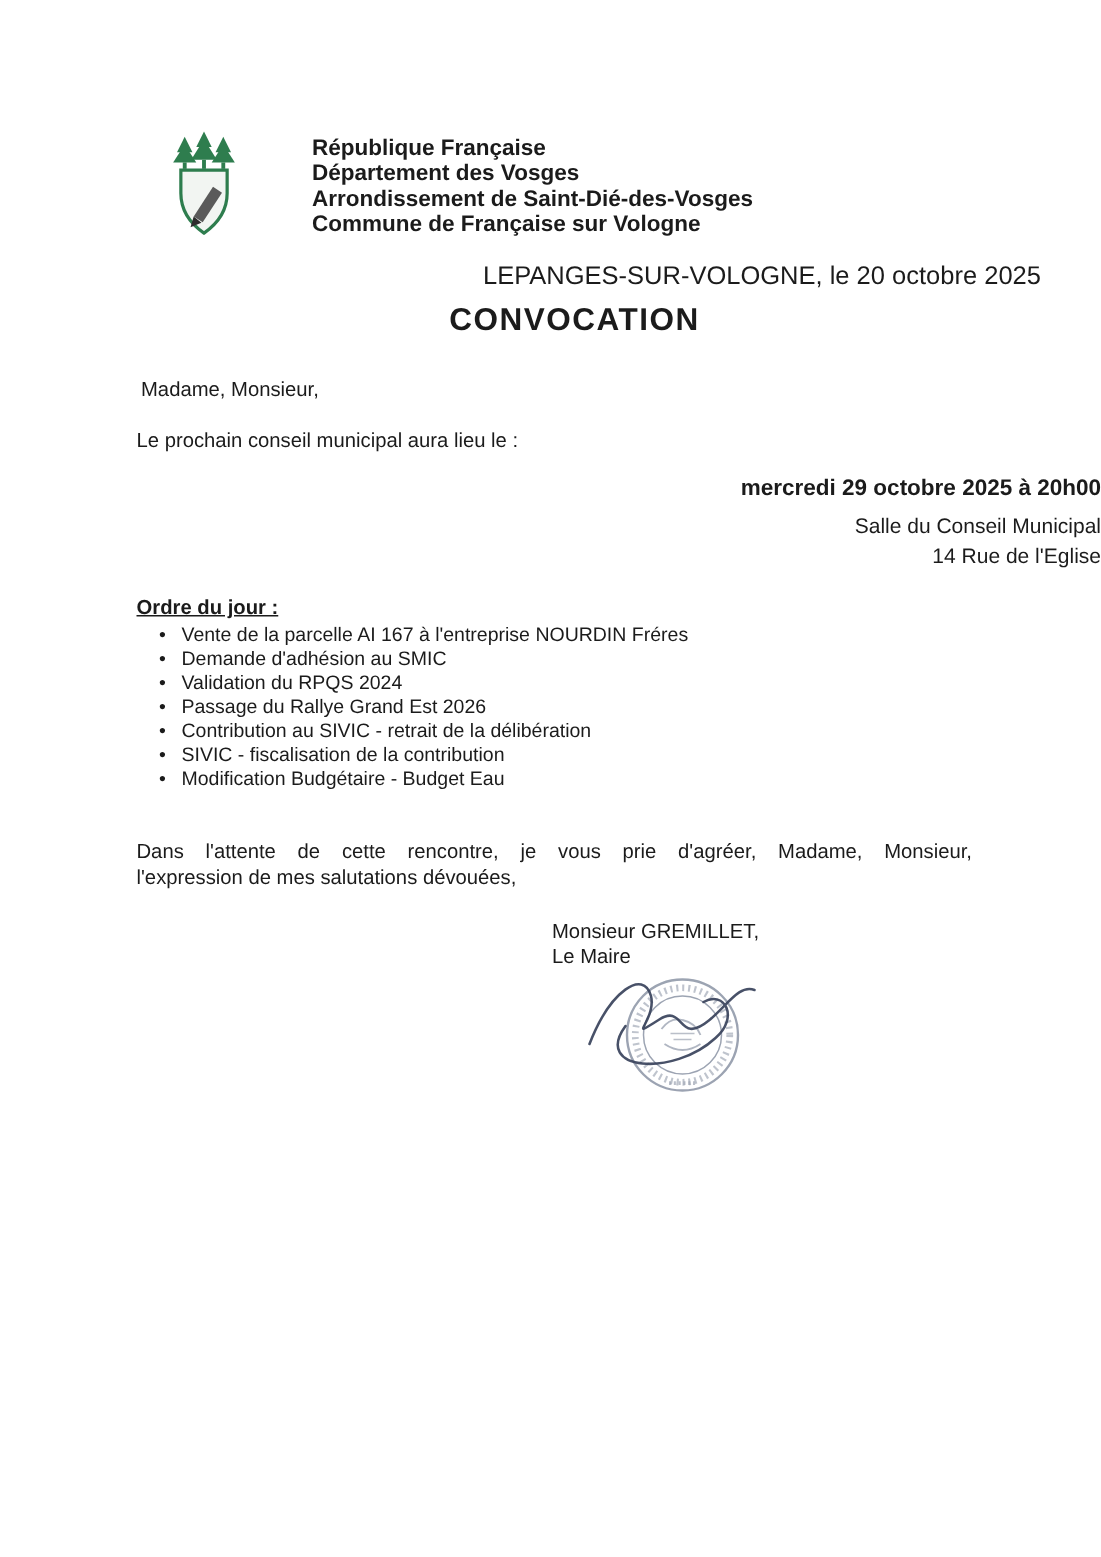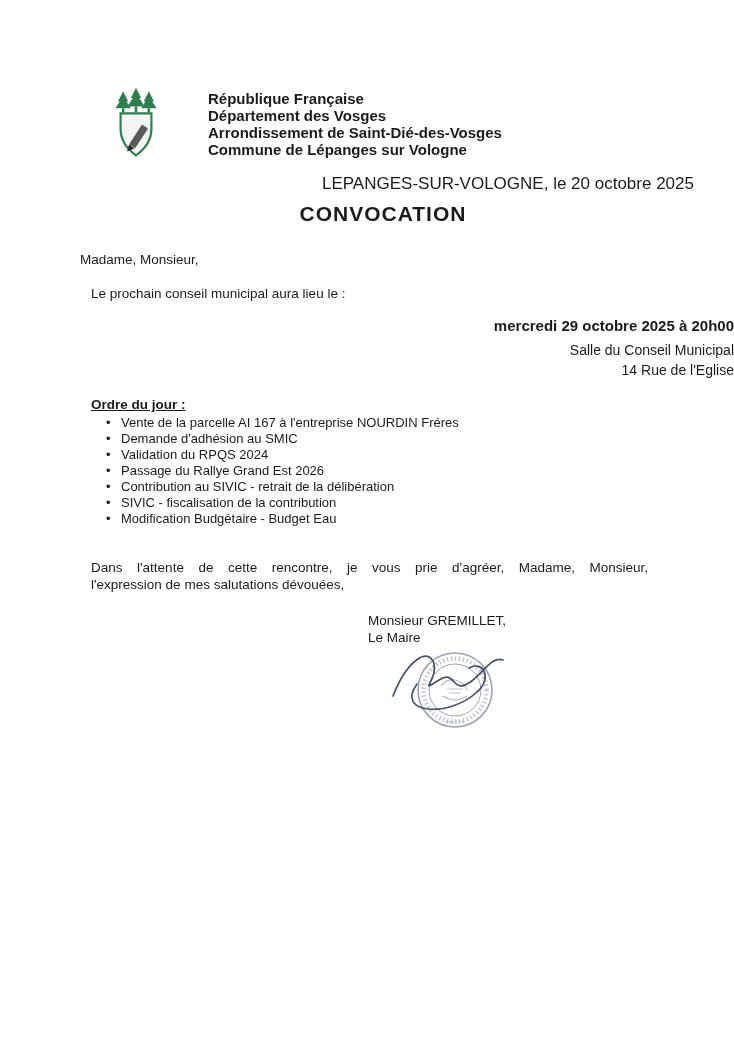--- a/index.html
+++ b/index.html
@@ -27,21 +27,21 @@
   .dateline { left: 322px; top: 174px; font-size: 17px; }
 
   .doc-title {
     left: 16px; top: 202px; width: 734px;
     text-align: center;
     font-size: 21px;
     font-weight: bold;
     letter-spacing: 1px;
   }
 
-  .salutation { left: 80px; top: 252px; font-size: 13.5px; }
+  .salutation { left: 94px; top: 252px; font-size: 13.5px; }
   .intro      { left: 91px; top: 286px; font-size: 13.5px; }
 
   .meeting { left: 0; top: 317px; width: 734px; text-align: right; }
   .meeting-datetime { font-size: 15px; font-weight: bold; margin-bottom: 6px; }
   .meeting-place, .meeting-address { font-size: 14px; line-height: 20px; padding-left: 36px; }
 
   .agenda-heading {
     left: 91px; top: 397px;
     font-size: 13.5px;
     font-weight: bold;
@@ -99,21 +99,21 @@
 
       <path d="M22,68 L37,45 l7,4.5 L29,72.5 z" fill="#5a5a5a"></path>
       <polygon points="22,68 19.5,76.5 28,73" fill="#2b2b2b"></polygon>
     </svg>
   </div>
 
   <div class="abs header-block">
     <div>République Française</div>
     <div>Département des Vosges</div>
     <div>Arrondissement de Saint-Dié-des-Vosges</div>
-    <div>Commune de Lépanges sur Vologne</div>
+    <div>Commune de Française sur Vologne</div>
   </div>
 
   <div class="abs dateline">LEPANGES-SUR-VOLOGNE, le 20 octobre 2025</div>
 
   <div class="abs doc-title">CONVOCATION</div>
 
   <div class="abs salutation">Madame, Monsieur,</div>
   <div class="abs intro">Le prochain conseil municipal aura lieu le :</div>
 
   <div class="abs meeting">

